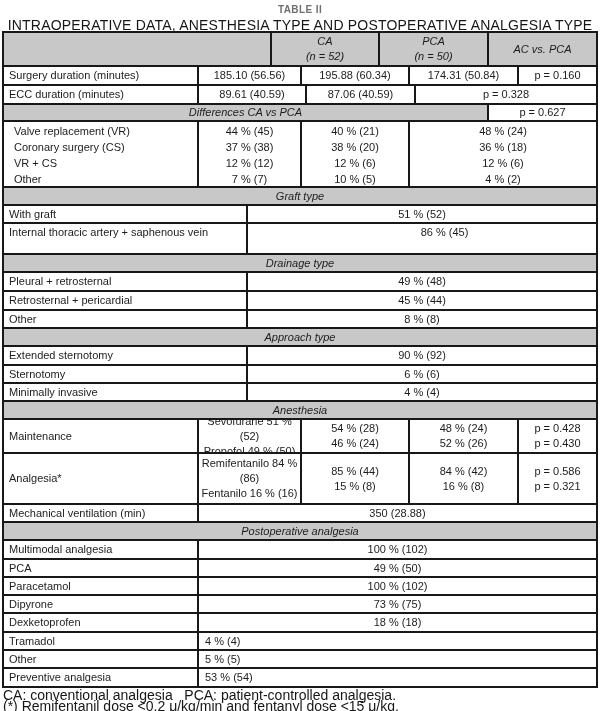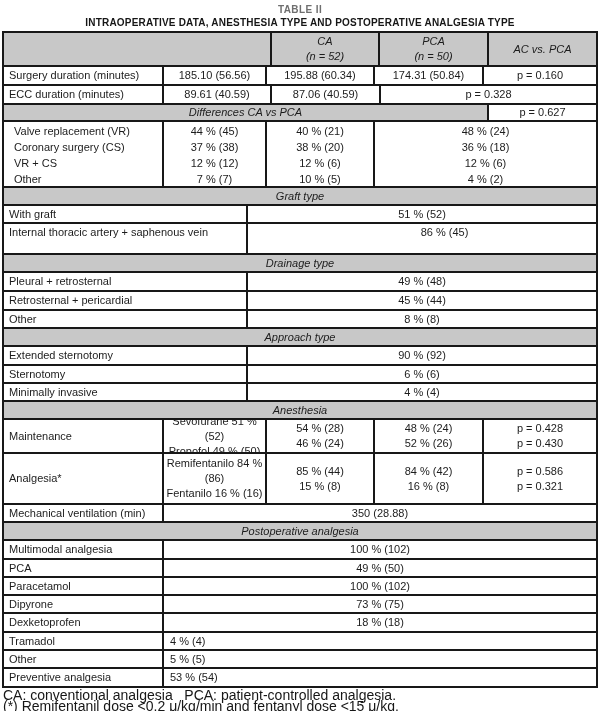--- a/index.html
+++ b/index.html
@@ -8,37 +8,37 @@
     width:600px; height:711px;
     font-family:"Liberation Sans","DejaVu Sans",sans-serif;
     color:#1c1c1c;
     -webkit-font-smoothing:antialiased;
   }
   .page { position:relative; width:600px; height:711px; overflow:hidden; }
 
   
   .titleblock { text-align:center; padding-top:4px; height:31px; }
   .t-label { font-size:10px; font-weight:bold; letter-spacing:.4px; color:#6f6f6f; }
-  .t-sub   { font-size:10px; font-weight:bold; letter-spacing:.2px; color:#161616; margin-top:2px; }
+  .t-sub   { font-size:14px; font-weight:normal; letter-spacing:.2px; color:#161616; margin-top:2px; }
 
   
   .tbl { margin:0 2px; border:2px solid #181818; width:596px; }
   .row { display:flex; border-bottom:2px solid #181818; }
   .row.last { border-bottom:none; }
   .c { border-right:2px solid #181818; display:flex; align-items:center; justify-content:center;
        font-size:11px; line-height:13px; text-align:center; overflow:hidden; }
   .c:last-child { border-right:none; }
   .c.lab { justify-content:flex-start; text-align:left; padding-left:5px; padding-right:3px; }
   .c.leftval { justify-content:flex-start; text-align:left; padding-left:6px; }
 
   .gray { background:#c8c8c8; }
   .ital { font-style:italic; }
 
   
-  .w-a   { width:160px; }
+  .w-a   { width:195px; }
   .w-b   { width:103px; }
   .w-c   { width:108px; }
   .w-d   { width:109px; }
   .w-e   { flex:1; }
   .w-ab  { width:268px; }
   .w-abcd{ width:485px; }
   .w-de  { flex:1; }
   .w-wide{ width:244px; }
   .w-rest{ flex:1; }
 

